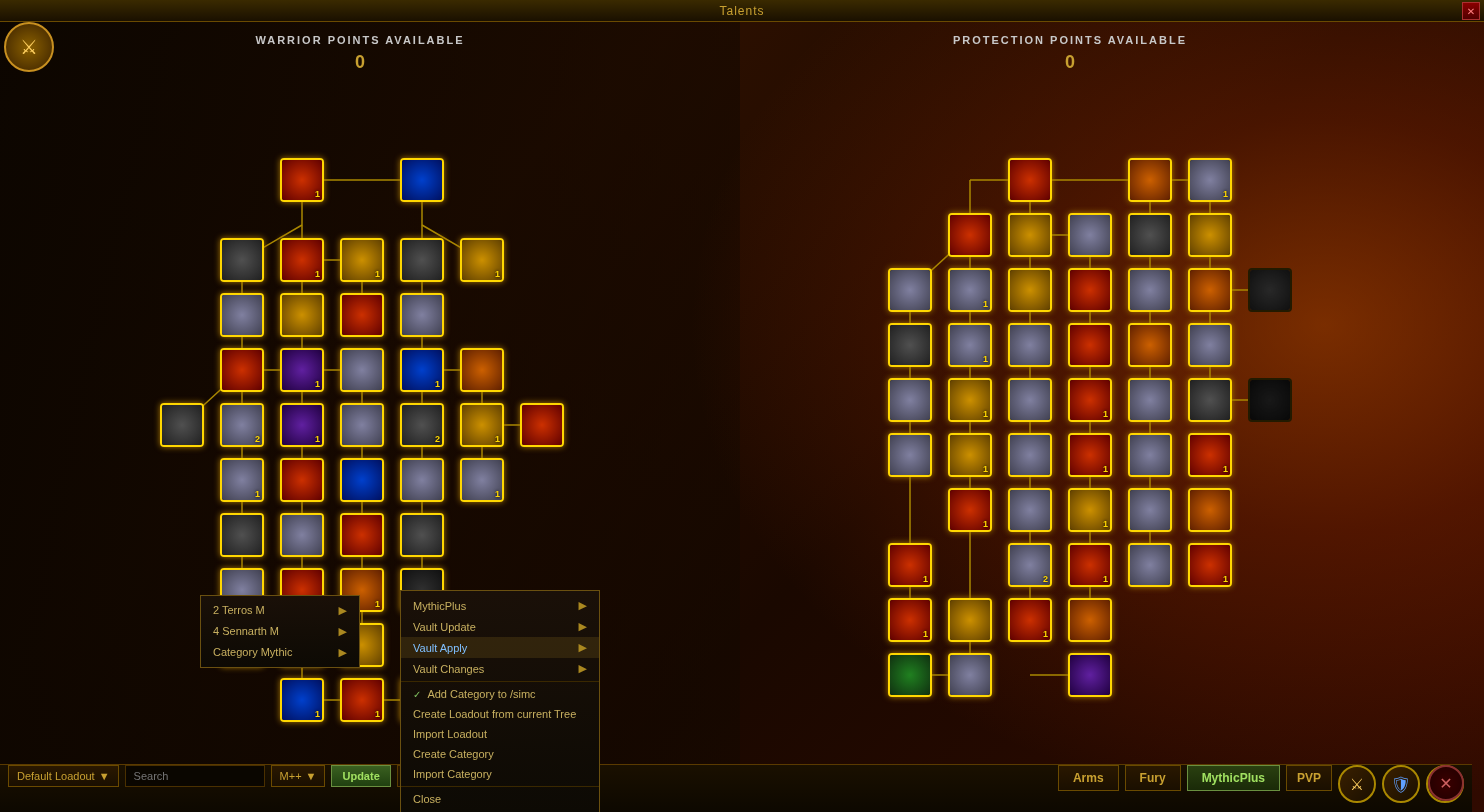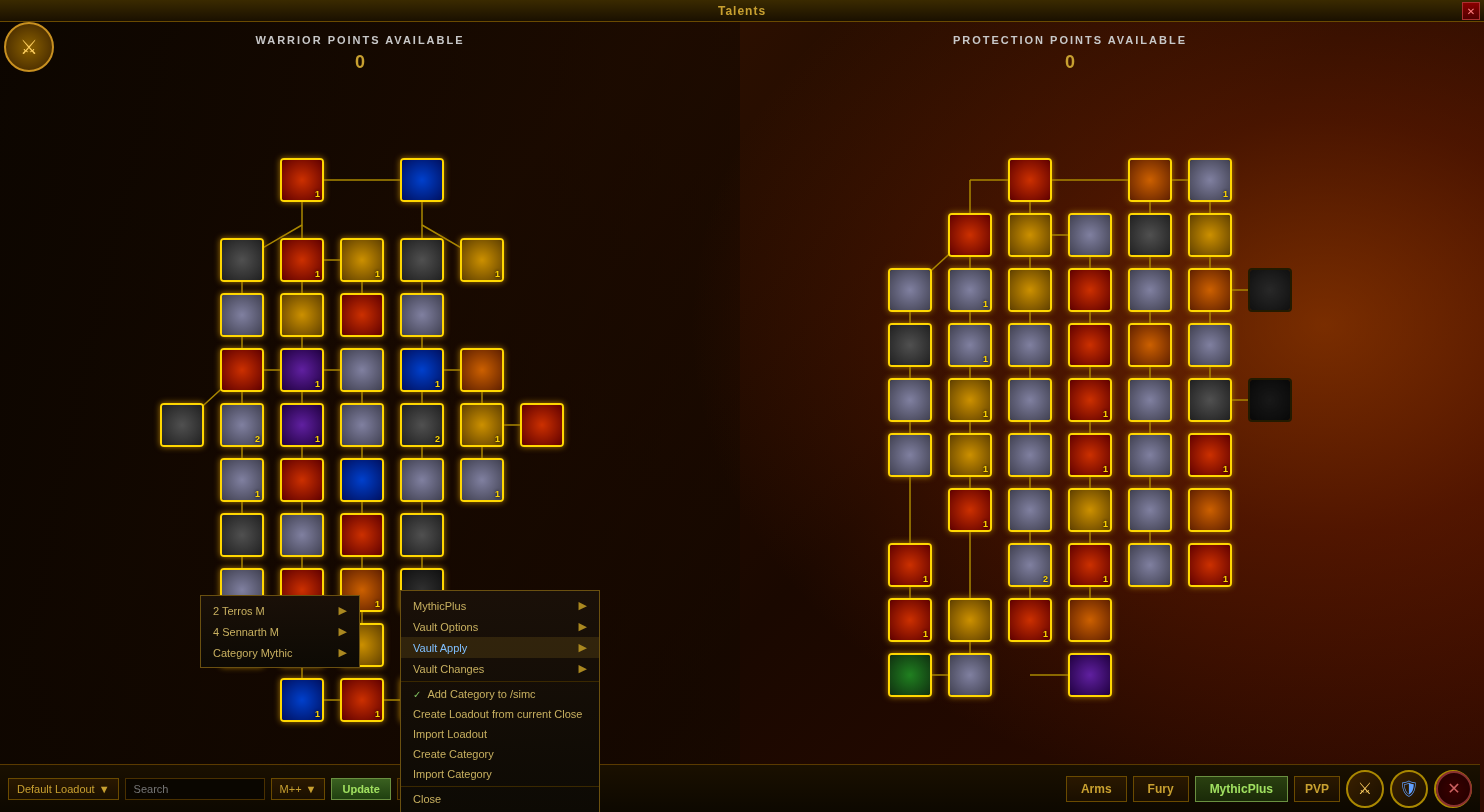--- a/index.html
+++ b/index.html
@@ -44,21 +44,21 @@
       height: 22px;
       background: linear-gradient(to bottom, #3a2a00, #1a1000);
       border-bottom: 1px solid #6a4a00;
       display: flex;
       align-items: center;
       justify-content: center;
     }
     .title-bar-text {
       color: #c8a030;
       font-size: 12px;
-      font-weight: bold;
+      font-weight: normal;
       letter-spacing: 1px;
     }
     .title-close {
       position: absolute;
       right: 4px;
       top: 2px;
       width: 18px;
       height: 18px;
       background: linear-gradient(to bottom, #8a0000, #500000);
       border: 1px solid #aa3030;
@@ -139,26 +139,26 @@
       right: 2px;
       color: #ffd700;
       font-size: 9px;
       font-weight: bold;
       text-shadow: 0 0 3px #000;
     }
 
     
     .bottom-bar {
       position: absolute;
-      bottom: 0; left: 0; right: 4px;
+      bottom: 0; left: 0; right: 12px;
       height: 48px;
       background: linear-gradient(to bottom, #1a1000, #0d0800);
       border-top: 1px solid #5a3a00;
       display: flex;
-      align-items: center;
+      align-items: flex-start;
       padding: 0 8px;
       gap: 6px;
     }
 
     .btn-loadout {
       background: linear-gradient(to bottom, #2a1800, #1a0f00);
       border: 1px solid #6a4a00;
       color: #c8a030;
       font-size: 11px;
       padding: 4px 8px;
@@ -317,21 +317,21 @@
       min-width: 160px;
       z-index: 101;
       padding: 4px 0;
     }
     .submenu-item {
       padding: 4px 12px;
       color: #c8b060;
       font-size: 11px;
       cursor: pointer;
       display: flex;
-      align-items: center;
+      align-items: flex-start;
       gap: 6px;
     }
     .submenu-arrow { margin-left: auto; color: #aa8820; }
 
     
     .ti-red { background: radial-gradient(circle, #cc3000, #600000); }
     .ti-blue { background: radial-gradient(circle, #0040cc, #001060); }
     .ti-gray { background: radial-gradient(circle, #505050, #202020); }
     .ti-gold { background: radial-gradient(circle, #cc9000, #604000); }
     .ti-green { background: radial-gradient(circle, #208020, #103010); }
@@ -826,38 +826,38 @@
       <div class="ti-purple" style="width:100%;height:100%;"></div>
     </div>
 </div>
 
 <div class="context-menu">
   <div class="ctx-item">
     <span>MythicPlus</span>
     <span class="ctx-arrow">▶</span>
   </div>
   <div class="ctx-item">
-    <span>Vault Options</span>
+    <span>Vault Update</span>
     <span class="ctx-arrow">▶</span>
   </div>
   <div class="ctx-item highlight">
     <span>Vault Apply</span>
     <span class="ctx-arrow">▶</span>
   </div>
   <div class="ctx-item">
     <span>Vault Changes</span>
     <span class="ctx-arrow">▶</span>
   </div>
   <div class="ctx-divider"></div>
   <div class="ctx-item">
     <span class="ctx-check">✓</span>
     <span>Add Category to /simc</span>
   </div>
   <div class="ctx-item">
-    <span>Create Loadout from current Close</span>
+    <span>Create Loadout from current Tree</span>
   </div>
   <div class="ctx-item">
     <span>Import Loadout</span>
   </div>
   <div class="ctx-item">
     <span>Create Category</span>
   </div>
   <div class="ctx-item">
     <span>Import Category</span>
   </div>

